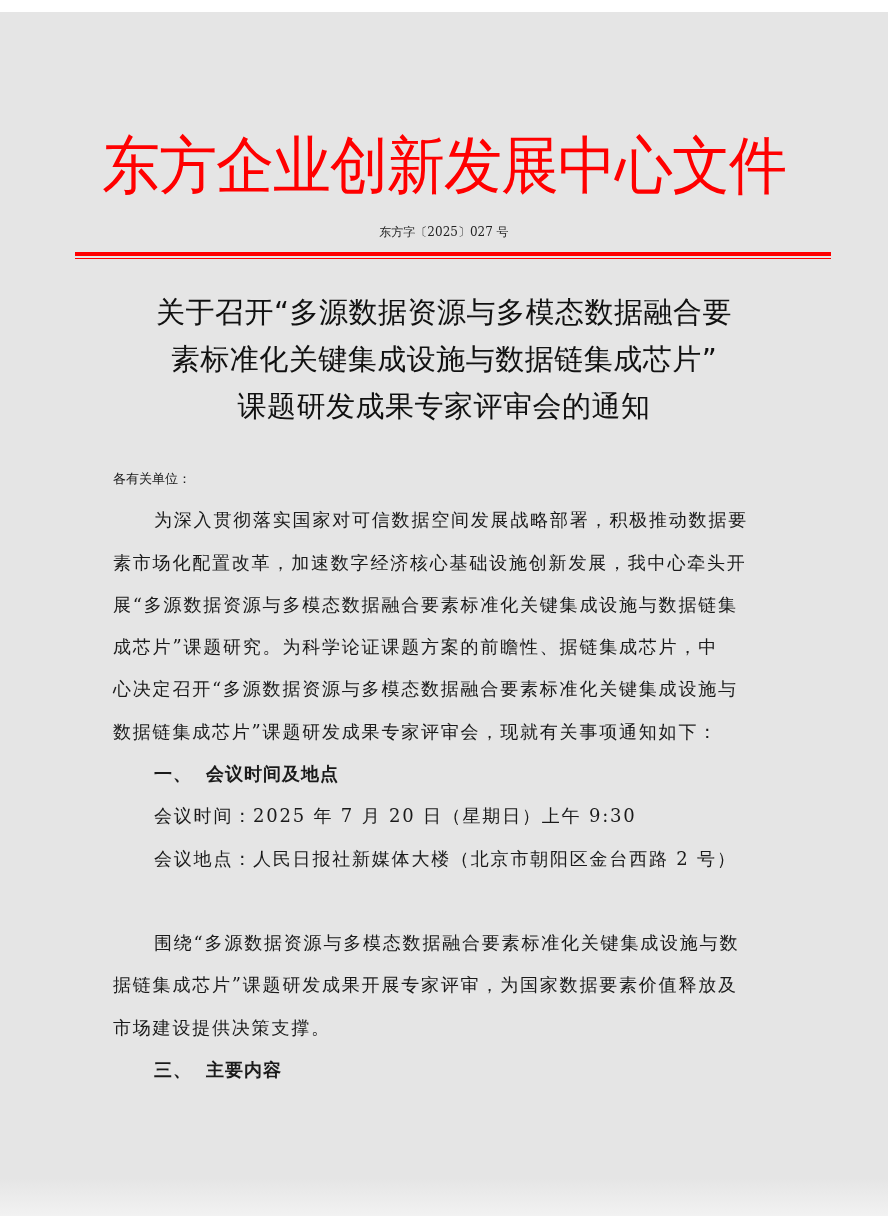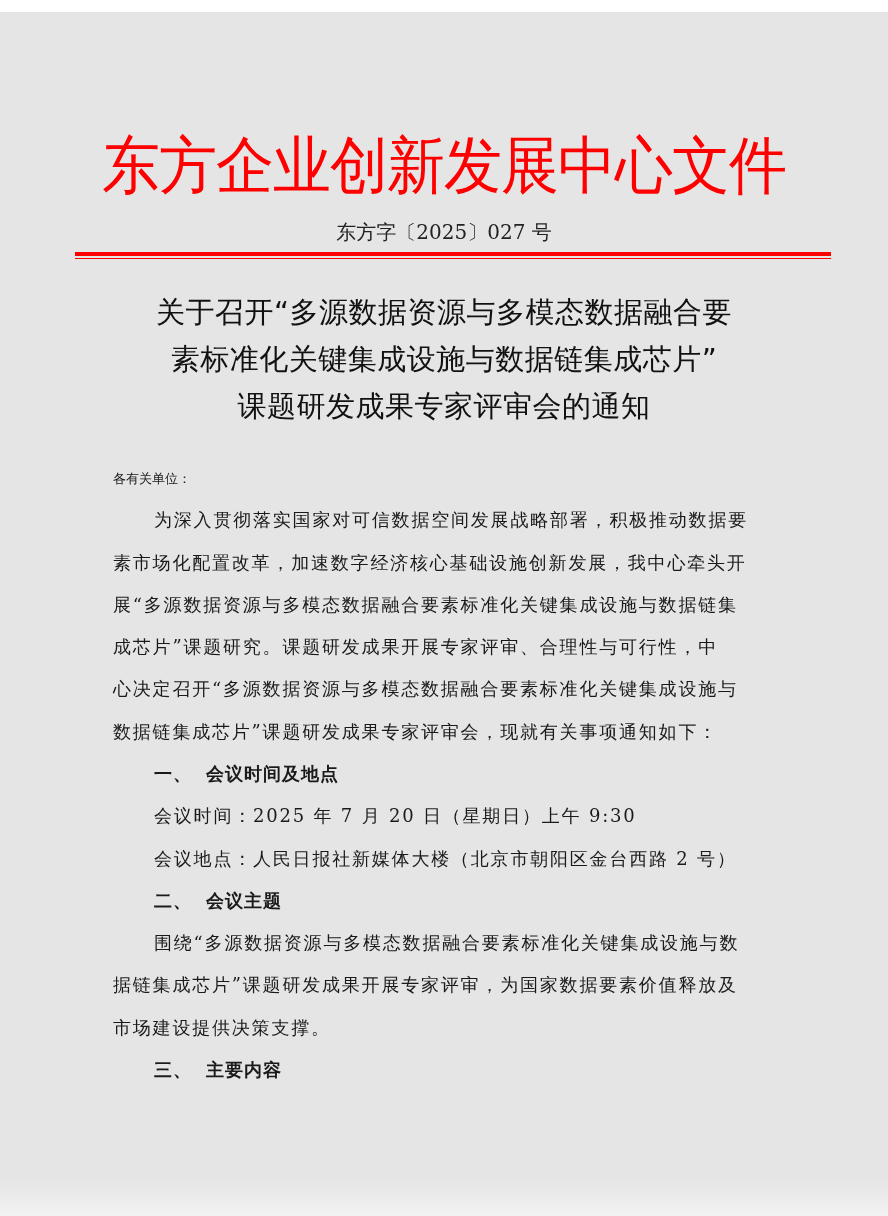--- a/index.html
+++ b/index.html
@@ -12,21 +12,21 @@
   .bottom-fade { position: absolute; left: 0; right: 0; bottom: 0; height: 50px;
     background: linear-gradient(to bottom, rgba(255,255,255,0), #f6f6f6); }
   .masthead {
     position: absolute; left: 0; width: 888px; top: 118px; text-align: center;
     font-family: "DejaVu Sans", "Liberation Sans", sans-serif;
     font-size: 58px; line-height: 70px; color: #ff0000; letter-spacing: -1px;
     transform: scaleY(1.08);
   }
   .docnum {
     position: absolute; left: 0; width: 888px; top: 209px; text-align: center;
-    font-size: 20px; line-height: 22px; color: #222;
+    font-size: 12px; line-height: 22px; color: #222;
   }
   .rule-thick { position: absolute; left: 75px; width: 756px; top: 240px; height: 4px; background: #ff0000; }
   .rule-thin { position: absolute; left: 75px; width: 756px; top: 246px; height: 1px; background: #ff0000; }
   .title {
     position: absolute; left: 80px; width: 728px; top: 277px; text-align: center;
     font-family: "DejaVu Sans", "Liberation Sans", sans-serif;
     font-size: 29px; line-height: 47px; color: #111; letter-spacing: 0.5px;
   }
   .title div { white-space: nowrap; }
   .body-text {
@@ -54,33 +54,30 @@
     <div>关于召开“多源数据资源与多模态数据融合要</div>
     <div>素标准化关键集成设施与数据链集成芯片”</div>
     <div>课题研发成果专家评审会的通知</div>
   </div>
 
   <div class="body-text salutation">各有关单位：</div>
 
   <div class="line indent" style="top:493px">为深入贯彻落实国家对可信数据空间发展战略部署，积极推动数据要</div>
   <div class="line" style="top:578px">展“多源数据资源与多模态数据融合要素标准化关键集成设施与数据链集</div>
   <div class="line" style="top:536px">素市场化配置改革，加速数字经济核心基础设施创新发展，我中心牵头开</div>
-  <div class="line" style="top:620px">成芯片”课题研究。课题研发成果开展专家评审、合理性与可行性，中</div>
+  <div class="line" style="top:620px">成芯片”课题研究。为科学论证课题方案的前瞻性、据链集成芯片，中</div>
   <div class="line" style="top:662px">心决定召开“多源数据资源与多模态数据融合要素标准化关键集成设施与</div>
   <div class="line" style="top:705px">数据链集成芯片”课题研发成果专家评审会，现就有关事项通知如下：</div>
 
   <div class="line indent heading" style="top:747px">
     <span class="num">一、</span><span>会议时间及地点</span>
   </div>
   <div class="line indent" style="top:789px">会议时间：2025 年 7 月 20 日（星期日）上午 9:30</div>
   <div class="line indent" style="top:832px">会议地点：人民日报社新媒体大楼（北京市朝阳区金台西路 2 号）</div>
 
-  <div class="line indent heading" style="top:874px">
-    <span class="num">二、</span><span>会议主题</span>
-  </div>
   <div class="line indent" style="top:916px">围绕“多源数据资源与多模态数据融合要素标准化关键集成设施与数</div>
   <div class="line" style="top:958px">据链集成芯片”课题研发成果开展专家评审，为国家数据要素价值释放及</div>
   <div class="line" style="top:1001px">市场建设提供决策支撑。</div>
 
   <div class="line indent heading" style="top:1043px">
     <span class="num">三、</span><span>主要内容</span>
   </div>
 
   <div class="bottom-fade"></div>
 </div>

